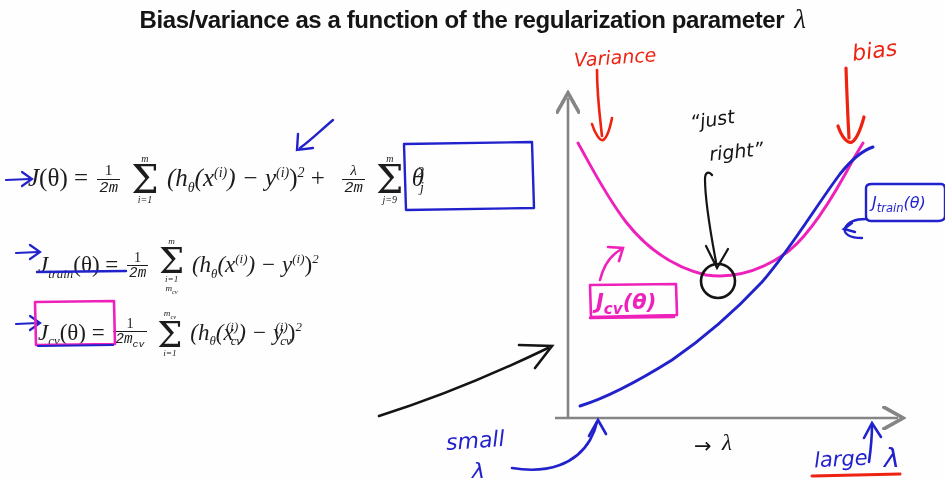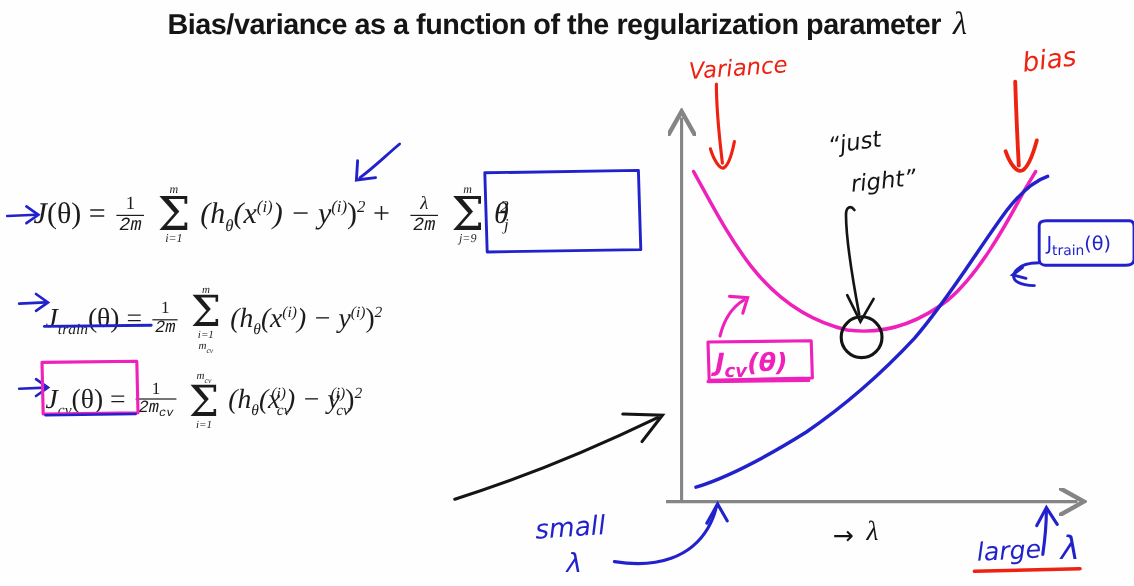--- a/index.html
+++ b/index.html
@@ -160,21 +160,21 @@
 
   <div class="hand hand-red" style="left:852px; top:38px; font-size:22px; font-style:italic; transform:rotate(-7deg);">bias</div>
 
   <div class="hand hand-black" style="left:690px; top:108px; font-size:19px; font-style:italic; transform:rotate(-8deg);">“just</div>
   <div class="hand hand-black" style="left:709px; top:140px; font-size:19px; font-style:italic; transform:rotate(-6deg);">right”</div>
 
   <div class="hand hand-mag" style="left:596px; top:290px; font-size:21px; font-style:italic;font-weight:bold;">
     <span>J</span><sub style="font-size:0.72em">cv</sub><span>(θ)</span>
   </div>
 
-  <div class="hand hand-blue" style="left:872px; top:193px; font-size:16px; ">
+  <div class="hand hand-blue" style="left:872px; top:193px; font-size:16px; font-style:italic;">
     <span>J</span><sub style="font-size:0.72em">train</sub><span>(θ)</span>
   </div>
 
   <div class="hand hand-blue" style="left:446px; top:428px; font-size:22px; font-style:italic; transform:rotate(-4deg);">small</div>
   <div class="hand hand-blue" style="left:472px; top:458px; font-size:22px; font-style:italic;">λ</div>
 
   <div class="hand hand-black" style="left:694px; top:434px; font-size:21px;">→</div>
   <div class="hand hand-black" style="left:722px; top:430px; font-size:23px; font-style:italic; font-family:'Liberation Serif', serif;">λ</div>
 
   <div class="hand hand-blue" style="left:814px; top:447px; font-size:21px; font-style:italic; transform:rotate(-3deg);">large</div>

